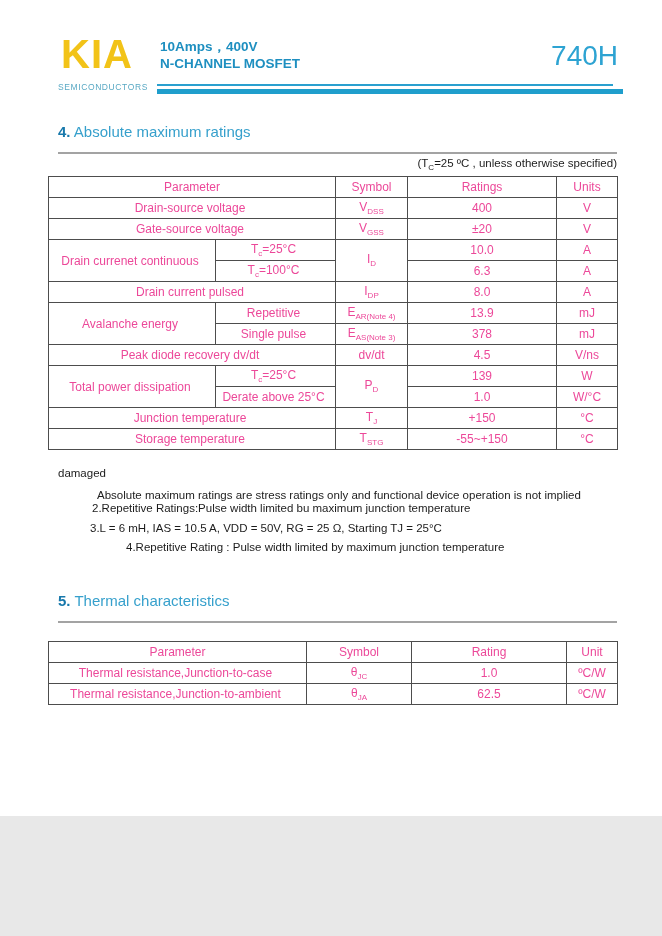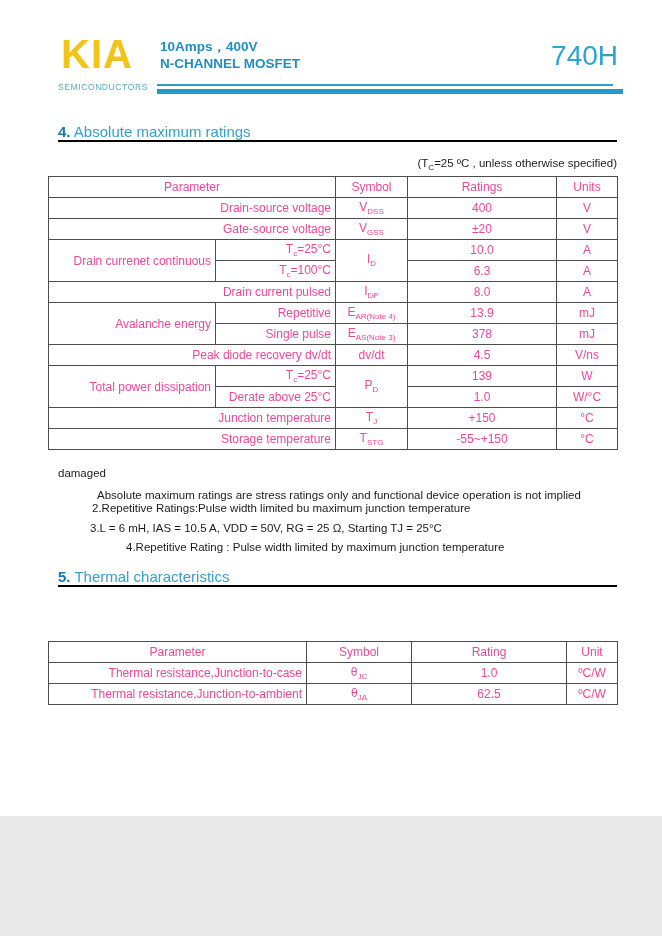--- a/index.html
+++ b/index.html
@@ -14,33 +14,33 @@
     color:#f2c318; letter-spacing:1px; line-height:1; }
   .logo-sub { position:absolute; left:58px; top:82px; font-size:8.5px; color:#5aa9c4;
     letter-spacing:0.6px; }
   .hdr-subtitle { position:absolute; left:160px; top:38px; font-size:13.5px; font-weight:bold;
     color:#1e8fc0; line-height:17px; }
   .part-number { position:absolute; right:44px; top:40px; font-size:28px; color:#2da3d2; }
   .rule-thin  { position:absolute; left:157px; top:84px; width:456px; height:2px; background:#2aa0cf; }
   .rule-thick { position:absolute; left:157px; top:89px; width:466px; height:5px; background:#1f9ecc; }
   
   .sec-head { position:absolute; left:58px; width:559px; font-size:15px; color:#36a0cc;
-    border-bottom:2px solid #000000; padding-bottom:0; }
+    border-bottom:2px solid #a3a3a3; padding-bottom:12px; }
   .sec-head .sec-num { font-weight:bold; color:#1778ab; }
   #sec4 { top:123px; }
-  #sec5 { top:568px; }
+  #sec5 { top:592px; }
   .cond-note { position:absolute; right:45px; top:157px; font-size:11.5px; color:#1c1c1c; }
   
   table { border-collapse:collapse; table-layout:fixed; position:absolute; left:48px;
     font-size:12px; color:#ec4899; }
   #abs-table { top:176px; width:569px; }
   #thermal-table { top:641px; width:569px; }
   td, th { border:1px solid #4d4d4d; height:21px; text-align:center; font-weight:normal;
     padding:0 4px; overflow:hidden; white-space:nowrap; }
-  td.l { text-align:right; padding-left:0; }
+  td.l { text-align:center; padding-left:0; }
   sub { font-size:8px; }
   
   .note { position:absolute; font-size:11.5px; color:#1c1c1c; white-space:nowrap; }
   .note.justify { white-space:normal; text-align:justify; text-align-last:justify; }
   
   .footer-line { position:absolute; left:58px; top:865px; width:559px; height:2px; background:#2aa0cf; }
   .footer-text { position:absolute; top:895px; font-size:11.5px; font-weight:bold; color:#1e8fc0; }
   #page-num { left:280px; width:85px; text-align:center; }
   #rev { left:468px; width:115px; text-align:center; }
 </style>

